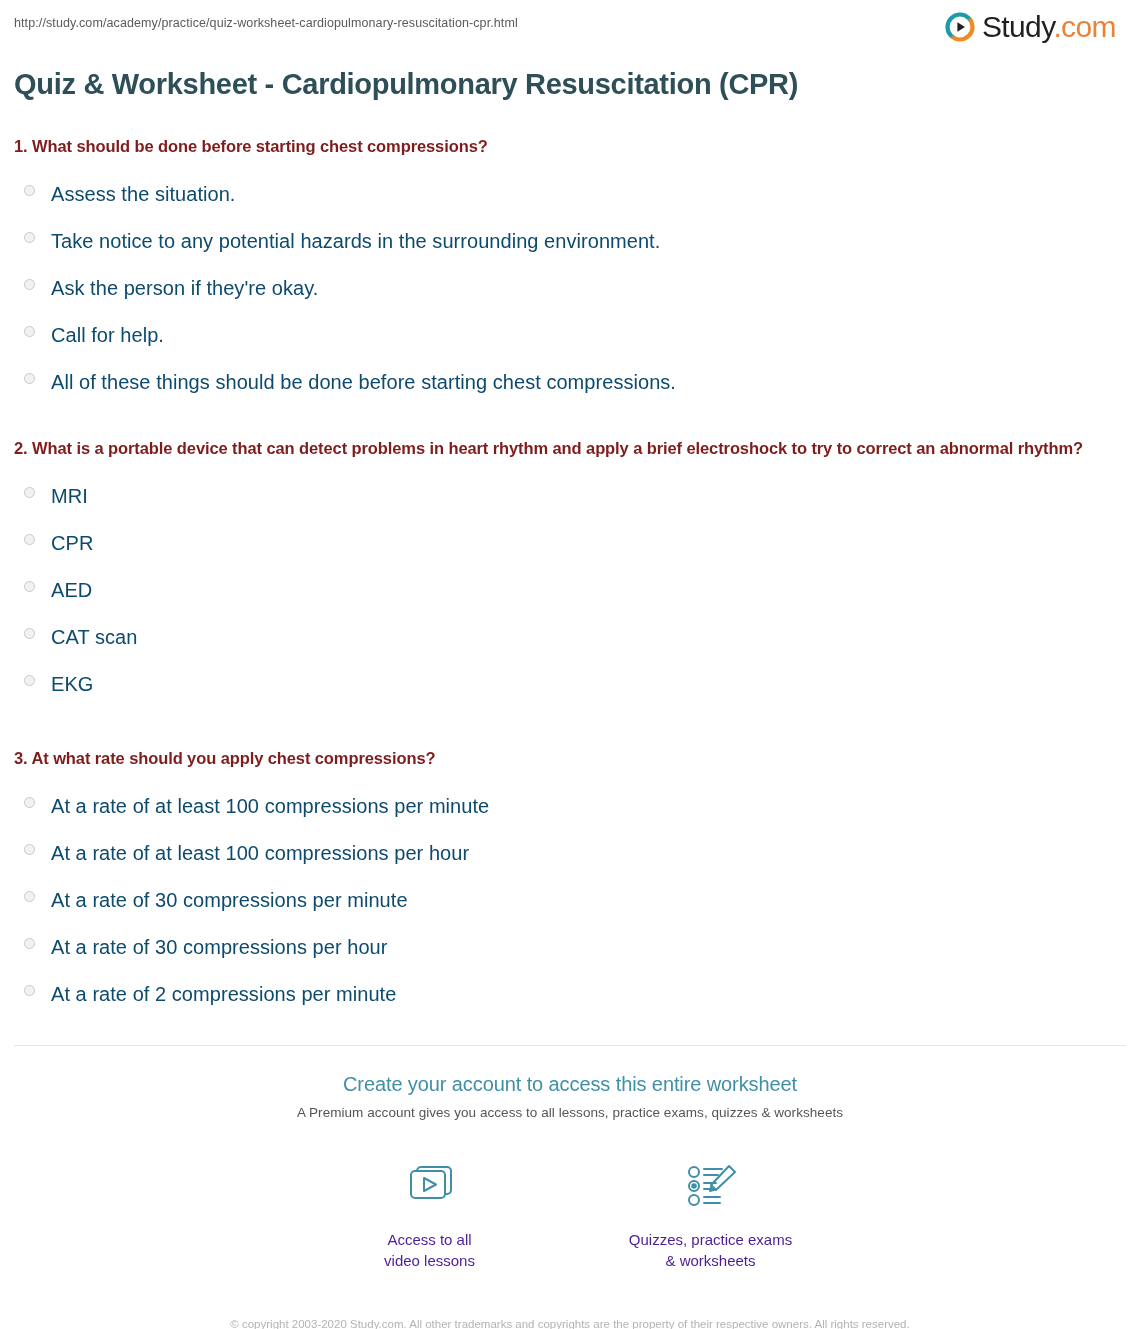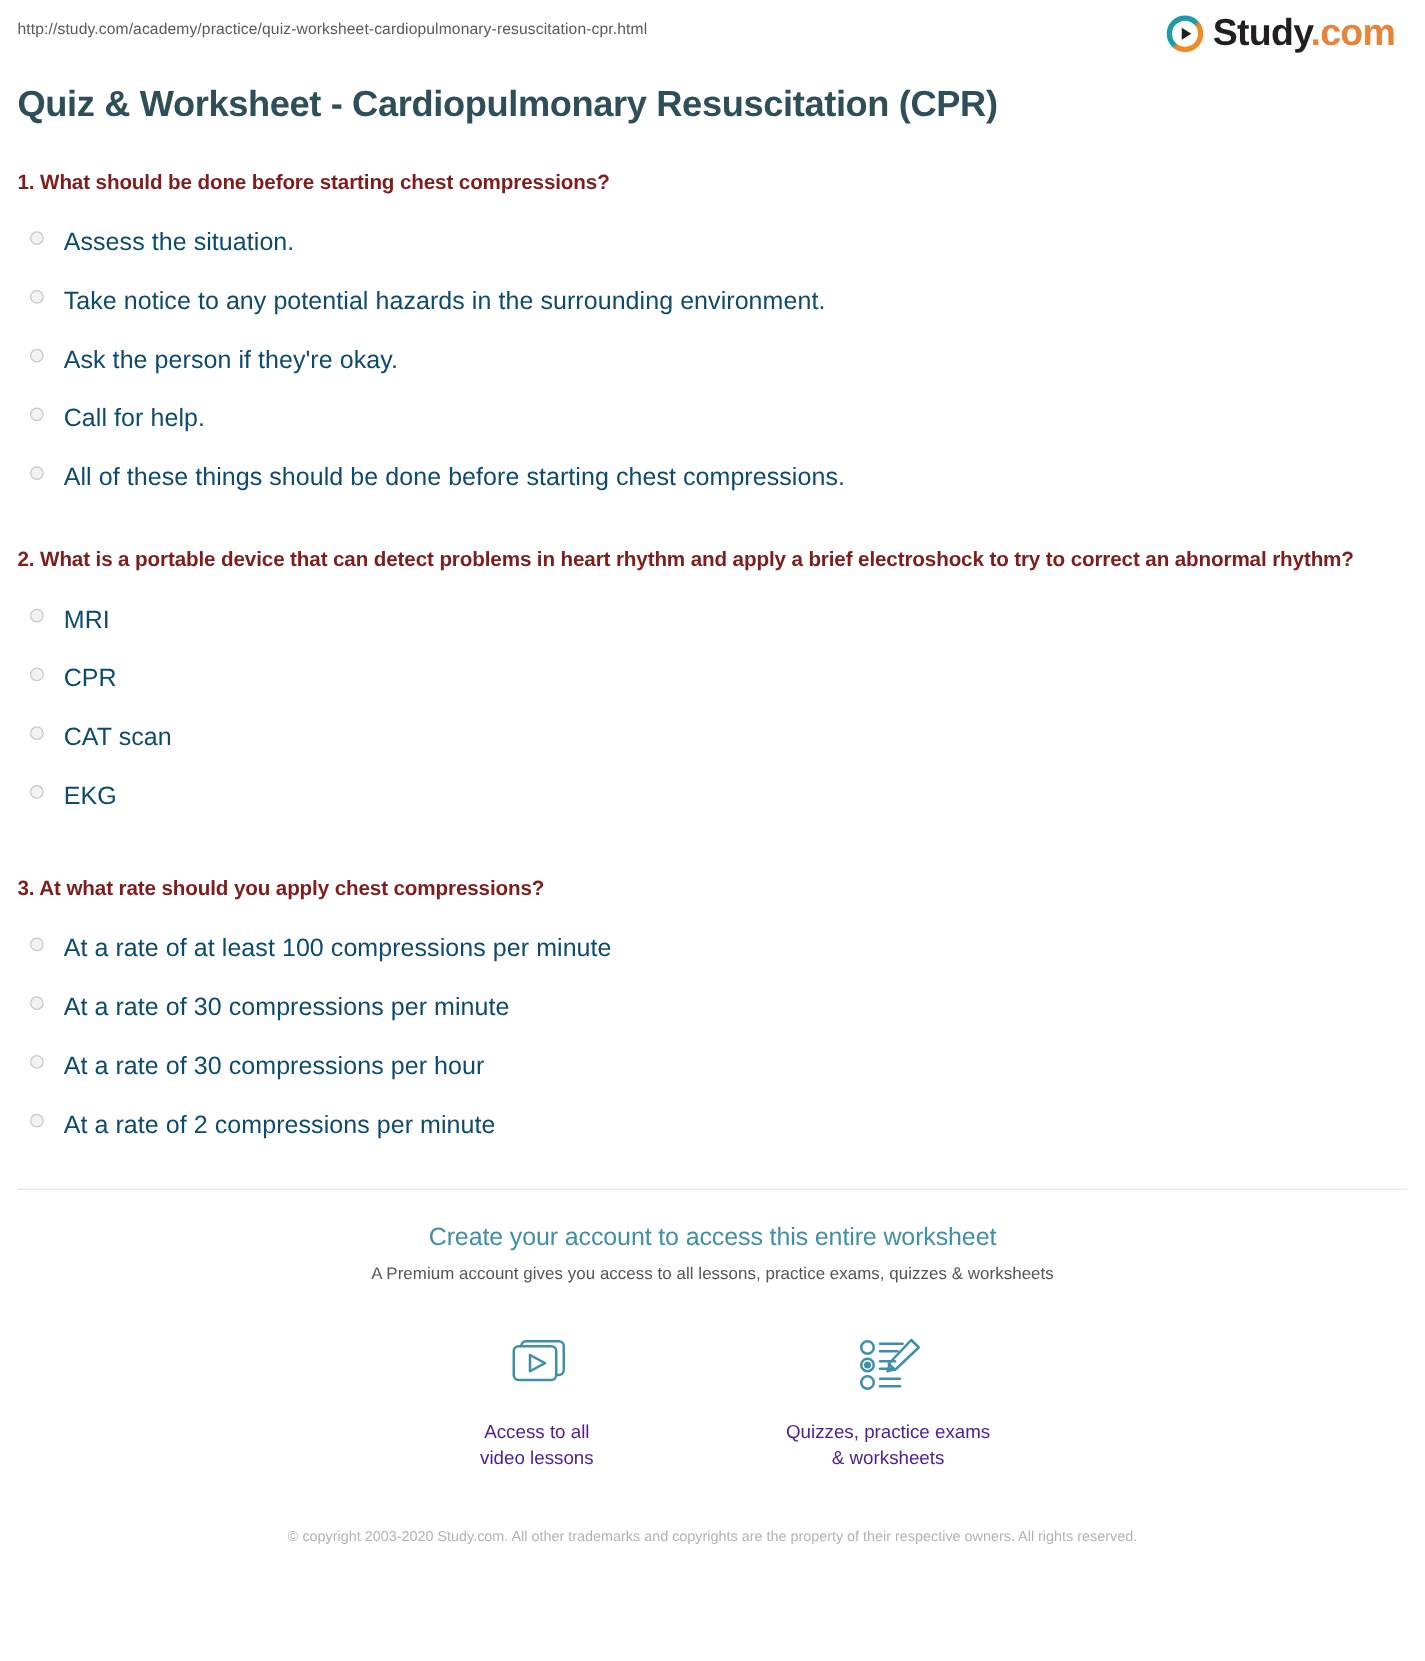--- a/index.html
+++ b/index.html
@@ -40,21 +40,21 @@
     padding-right: 10px;
   }
   .brand-mark {
     width: 30px;
     height: 30px;
     position: relative;
     flex: none;
   }
   .brand-wordmark {
     font-size: 30px;
-    font-weight: 700;
+    font-weight: 400;
     color: #231f20;
     letter-spacing: -0.6px;
     line-height: 1;
     white-space: nowrap;
   }
   .brand-wordmark .dot-accent { color: #e8833a; }
 
   
   .sheet-title {
     font-size: 29px;
@@ -224,33 +224,41 @@
     <div class="option-row">
       <span class="radio-mark"></span>
       <span class="option-label">MRI</span>
     </div>
     <div class="option-row">
       <span class="radio-mark"></span>
       <span class="option-label">CPR</span>
     </div>
     <div class="option-row">
       <span class="radio-mark"></span>
+      <span class="option-label">AED</span>
+    </div>
+    <div class="option-row">
+      <span class="radio-mark"></span>
       <span class="option-label">CAT scan</span>
     </div>
     <div class="option-row">
       <span class="radio-mark"></span>
       <span class="option-label">EKG</span>
     </div>
   </div>
 
   <div class="question-block q3">
     <div class="question-text">3. At what rate should you apply chest compressions?</div>
     <div class="option-row">
       <span class="radio-mark"></span>
       <span class="option-label">At a rate of at least 100 compressions per minute</span>
+    </div>
+    <div class="option-row">
+      <span class="radio-mark"></span>
+      <span class="option-label">At a rate of at least 100 compressions per hour</span>
     </div>
     <div class="option-row">
       <span class="radio-mark"></span>
       <span class="option-label">At a rate of 30 compressions per minute</span>
     </div>
     <div class="option-row">
       <span class="radio-mark"></span>
       <span class="option-label">At a rate of 30 compressions per hour</span>
     </div>
     <div class="option-row">

